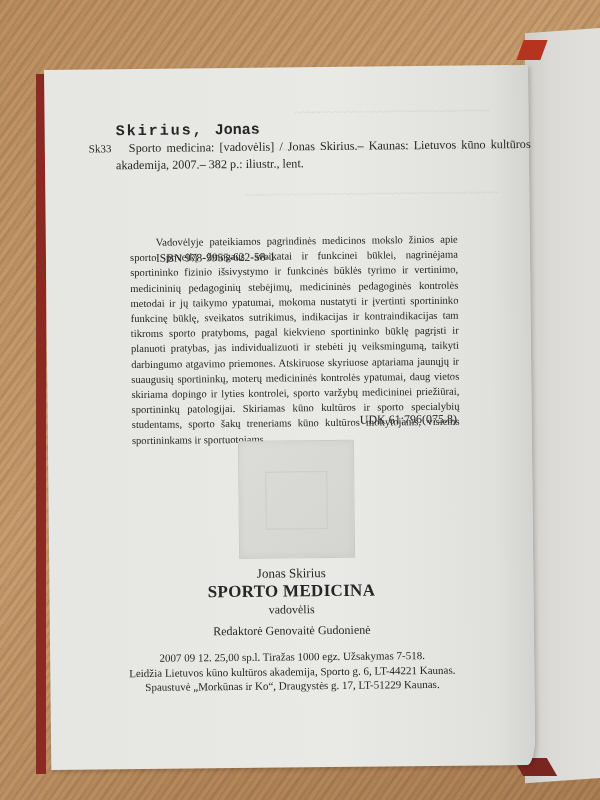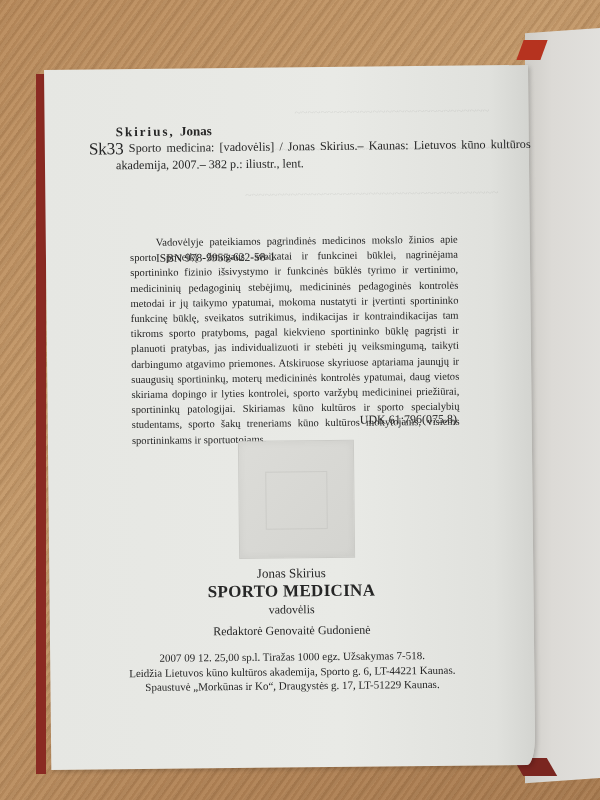--- a/index.html
+++ b/index.html
@@ -34,23 +34,23 @@
       box-shadow: 2px 2px 4px rgba(0,0,0,0.18);
       transform: rotate(-0.6deg);
       transform-origin: 0 0;
       border-bottom-right-radius: 8px 30px;
       color: #262626;
     }
     .bleed {
       position: absolute; color: rgba(60,60,60,0.10); font-size: 12px; white-space: nowrap;
     }
     .catalog { position: absolute; left: 44px; top: 54px; width: 400px; font-size: 12.2px; line-height: 17px; }
-    .author-heading { position: absolute; left: 27px; top: 0; font-weight: bold; letter-spacing: 2px; font-size: 13px; }
+    .author-heading { position: absolute; left: 27px; top: 0; font-weight: bold; letter-spacing: 2px; font-size: 15px; font-family: Liberation Mono, monospace; }
     .author-heading .given { letter-spacing: 0; }
-    .call-number { position: absolute; left: 0; top: 17px; font-size: 17px; }
+    .call-number { position: absolute; left: 0; top: 17px; font-size: 11px; }
     .entry-line1 { position: absolute; left: 40px; top: 17px; white-space: nowrap; word-spacing: 2px; }
     .entry-line2 { position: absolute; left: 27px; top: 34px; white-space: nowrap; }
     .isbn { position: absolute; left: 66px; top: 127px; font-size: 11.5px; }
 
     .abstract {
       position: absolute; left: 84px; top: 166px; width: 328px;
       font-size: 10.6px; line-height: 15.2px; text-align: justify;
       text-indent: 26px;
     }
     .udk { position: absolute; left: 312px; top: 346px; font-size: 12px; }

